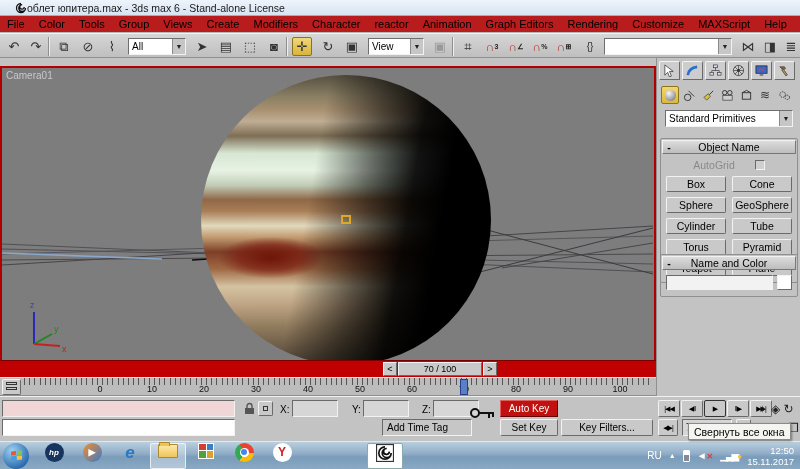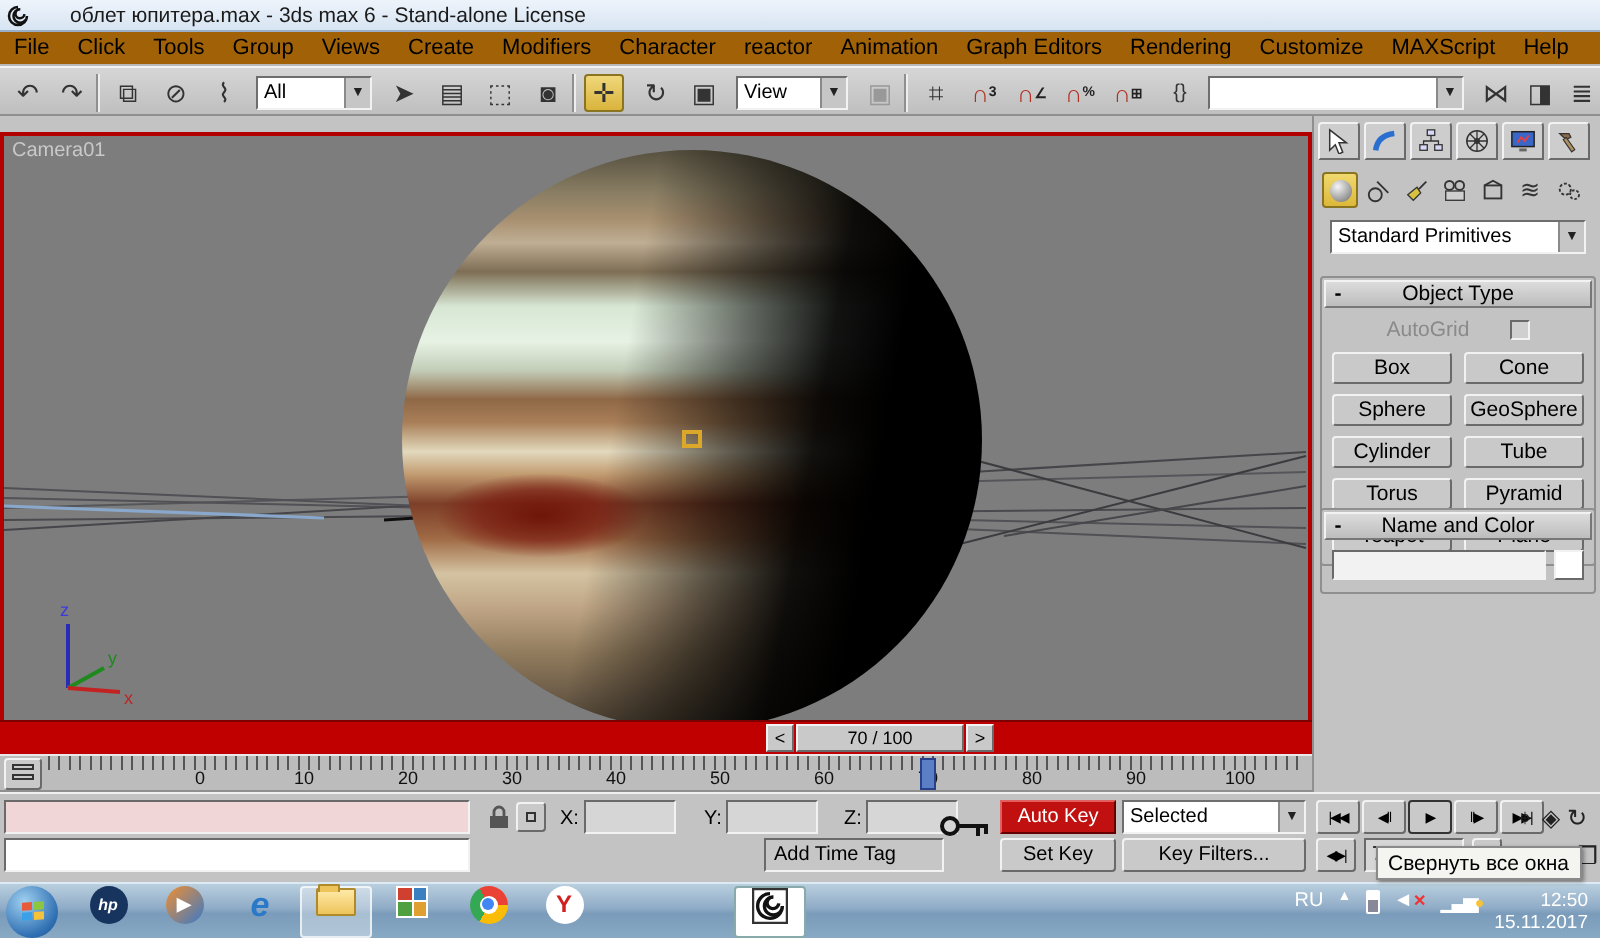--- a/index.html
+++ b/index.html
@@ -1,20 +1,20 @@
 <!DOCTYPE html>
 <html><head>
 <meta charset="utf-8">
 <style>
 *{box-sizing:border-box;margin:0;padding:0}
 html,body{width:800px;height:469px;overflow:hidden;font-family:"Liberation Sans",sans-serif;background:#c3c3c3;-webkit-font-smoothing:none}
 .abs{position:absolute}
 
-#titlebar{position:absolute;left:0;top:0;width:800px;height:16px;background:linear-gradient(#eef4fb,#d7e4f2);border-bottom:1px solid #9ab0c8;display:flex;align-items:center;gap:20px;padding-left:3px;font-size:10.5px;color:#1a1a1a}
-#menubar{position:absolute;left:0;top:16px;width:800px;height:17px;background:#a16207;border-bottom:1px solid #b8b8b8;display:flex;align-items:center;font-size:11px;color:#000}
+#titlebar{position:absolute;left:0;top:0;width:800px;height:16px;background:linear-gradient(#eef4fb,#d7e4f2);border-bottom:1px solid #9ab0c8;display:flex;align-items:center;gap:0;padding-left:15px;font-size:10.5px;color:#1a1a1a}
+#menubar{position:absolute;left:0;top:16px;width:800px;height:17px;background:#b91c1c;border-bottom:1px solid #b8b8b8;display:flex;align-items:center;font-size:11px;color:#000}
 #menubar span{padding:0 7px;cursor:default}
 #toolbar{position:absolute;left:0;top:33px;width:800px;height:25px;background:linear-gradient(#d6d6d6,#bfbfbf);border-bottom:1px solid #8f8f8f;border-top:1px solid #f2f2f2}
 .tbi{position:absolute;top:3px;width:20px;height:19px;display:flex;align-items:center;justify-content:center;font-size:13px;color:#333;border-radius:2px}
 .tbi.dim{color:#999}
 .tbi.on{background:linear-gradient(#efd77a,#d9b43c);border:1px solid #8a7420}
 .tsep{position:absolute;top:3px;width:1px;height:19px;background:#8f8f8f;box-shadow:1px 0 0 #eee}
 .combo{position:absolute;top:4px;height:17px;background:#fff;border:1px solid;border-color:#6e6e6e #f2f2f2 #f2f2f2 #6e6e6e;font-size:10px;display:flex;align-items:center;padding-left:3px;color:#000}
 .combo .arw{margin-left:auto;width:13px;height:100%;background:#c6c6c6;border-left:1px solid #8a8a8a;display:flex;align-items:center;justify-content:center;font-size:7px;color:#222}
 .magnet{color:#b03020;font-weight:bold;font-size:12px}
 .magnet sup{font-size:7px;color:#222}
@@ -74,21 +74,21 @@
 #ncrow{display:flex;gap:4px;padding:4px 5px 6px}
 #ncname{flex:1;height:15px;background:#f2f2f2}
 #ncswatch{width:15px;height:15px;background:#fff;border:1px solid;border-color:#f2f2f2 #6a6a6a #6a6a6a #f2f2f2}
 
 #taskbar{position:absolute;left:0;top:441px;width:800px;height:28px;background:linear-gradient(#b9cfdf,#8fabc6 45%,#7a9cba 55%,#89a9c4);border-top:1px solid #dceaf4;display:flex;align-items:center;z-index:50}
 #startorb{width:26px;height:26px;border-radius:50%;margin:0 6px 0 3px;background:radial-gradient(circle at 35% 30%,#9fd0f0,#2f6fb2 70%,#1c4f8a);display:flex;align-items:center;justify-content:center}
 #flag{width:11px;height:9px;display:grid;grid-template-columns:1fr 1fr;gap:1px;transform:skewY(-4deg)}
 #flag i{display:block}
 .tkbtn{width:36px;height:26px;display:flex;justify-content:center;margin:0 1px;border-radius:2px}
 .tkbtn.active{background:rgba(255,255,255,.35);border:1px solid rgba(255,255,255,.7)}
-#tray{margin-left:auto;display:flex;gap:7px;padding-right:6px;color:#fff;font-size:10px}
+#tray{margin-left:auto;display:flex;align-items:center;gap:7px;padding-right:6px;color:#fff;font-size:10px}
 #clock{text-align:right;font-size:9.5px;line-height:11px;color:#fff}
 .tico{color:#fff;font-size:10px}
 .circleic{width:19px;height:19px;border-radius:50%;display:flex;align-items:center;justify-content:center;font-weight:bold}
 #chromeic{background:conic-gradient(from -30deg,#ea4335 0 120deg,#fbbc05 0 240deg,#34a853 0 360deg);position:relative}
 #chromeic b{width:9px;height:9px;border-radius:50%;background:#fff;display:block;position:relative}
 #chromeic b:after{content:"";position:absolute;left:1.5px;top:1.5px;width:6px;height:6px;border-radius:50%;background:#4285f4}
 .folder{width:20px;height:14px;background:linear-gradient(#ffe9a8,#edc45a);border:1px solid #b08a2a;border-radius:1px;position:relative}
 .folder:before{content:"";position:absolute;left:0;top:-3px;width:9px;height:3px;background:#edc45a;border:1px solid #b08a2a;border-bottom:none;border-radius:1px 1px 0 0}
 .mosaic{width:16px;height:16px;display:grid;grid-template-columns:1fr 1fr;gap:1px;background:#fff;padding:1px}
 .mosaic i{display:block}
@@ -98,21 +98,21 @@
 
 <div id="titlebar">
   <svg width="12" height="12" viewBox="0 0 16 16">
       <path d="M8 2 a6 6 0 1 0 6 6 a4.5 4.5 0 1 1 -4.5 -4.5 a3 3 0 1 0 2.8 3.2" fill="none" stroke="#111" stroke-width="1.7"></path>
     </svg>
   <span>облет юпитера.max - 3ds max 6 - Stand-alone License</span>
 </div>
 
 <div id="menubar">
   <span>File</span>
-  <span>Click</span>
+  <span>Color</span>
   <span>Tools</span>
   <span>Group</span>
   <span>Views</span>
   <span>Create</span>
   <span>Modifiers</span>
   <span>Character</span>
   <span>reactor</span>
   <span>Animation</span>
   <span>Graph Editors</span>
   <span>Rendering</span>
@@ -312,21 +312,21 @@
       </div>
   </div>
   <div class="combo" id="catdrop">
     <span>Standard Primitives</span>
       <span class="arw">▼</span>
   </div>
 
   <div class="rollout" style="top:80px">
     <div class="rohead">
       <span class="minus">-</span>
-      <span class="rtitle">Object Type</span>
+      <span class="rtitle">Object Name</span>
     </div>
     <div id="otbody">
       <div id="agrow">
         <span>AutoGrid</span>
         <span class="chk"></span>
       </div>
       <div id="otgrid">
         <div class="otbtn raised btn">Box</div>
         <div class="otbtn raised btn">Cone</div>
         <div class="otbtn raised btn">Sphere</div>
@@ -378,24 +378,20 @@
       <circle cx="5" cy="6" r="4" fill="none" stroke="#111" stroke-width="2"></circle>
       <path d="M9 6 H24 M19 6 V11 M23 6 V10" stroke="#111" stroke-width="2"></path>
     </svg>
 
   <div id="autokey">
       <span>Auto Key</span>
     </div>
   <div class="raised btn abs" style="left:500px;top:22px;width:58px;height:17px">
       <span>Set Key</span>
     </div>
-  <div class="combo" style="left:561px;top:3px;width:92px">
-    <span>Selected</span>
-      <span class="arw">▼</span>
-  </div>
   <div class="raised btn abs" style="left:561px;top:22px;width:92px;height:17px">
       <span>Key Filters...</span>
     </div>
 
   <div class="raised btn pb" style="left:658px">
       <span>|◀◀</span>
     </div>
   <div class="raised btn pb" style="left:681px">
       <span>◀‖</span>
     </div>

